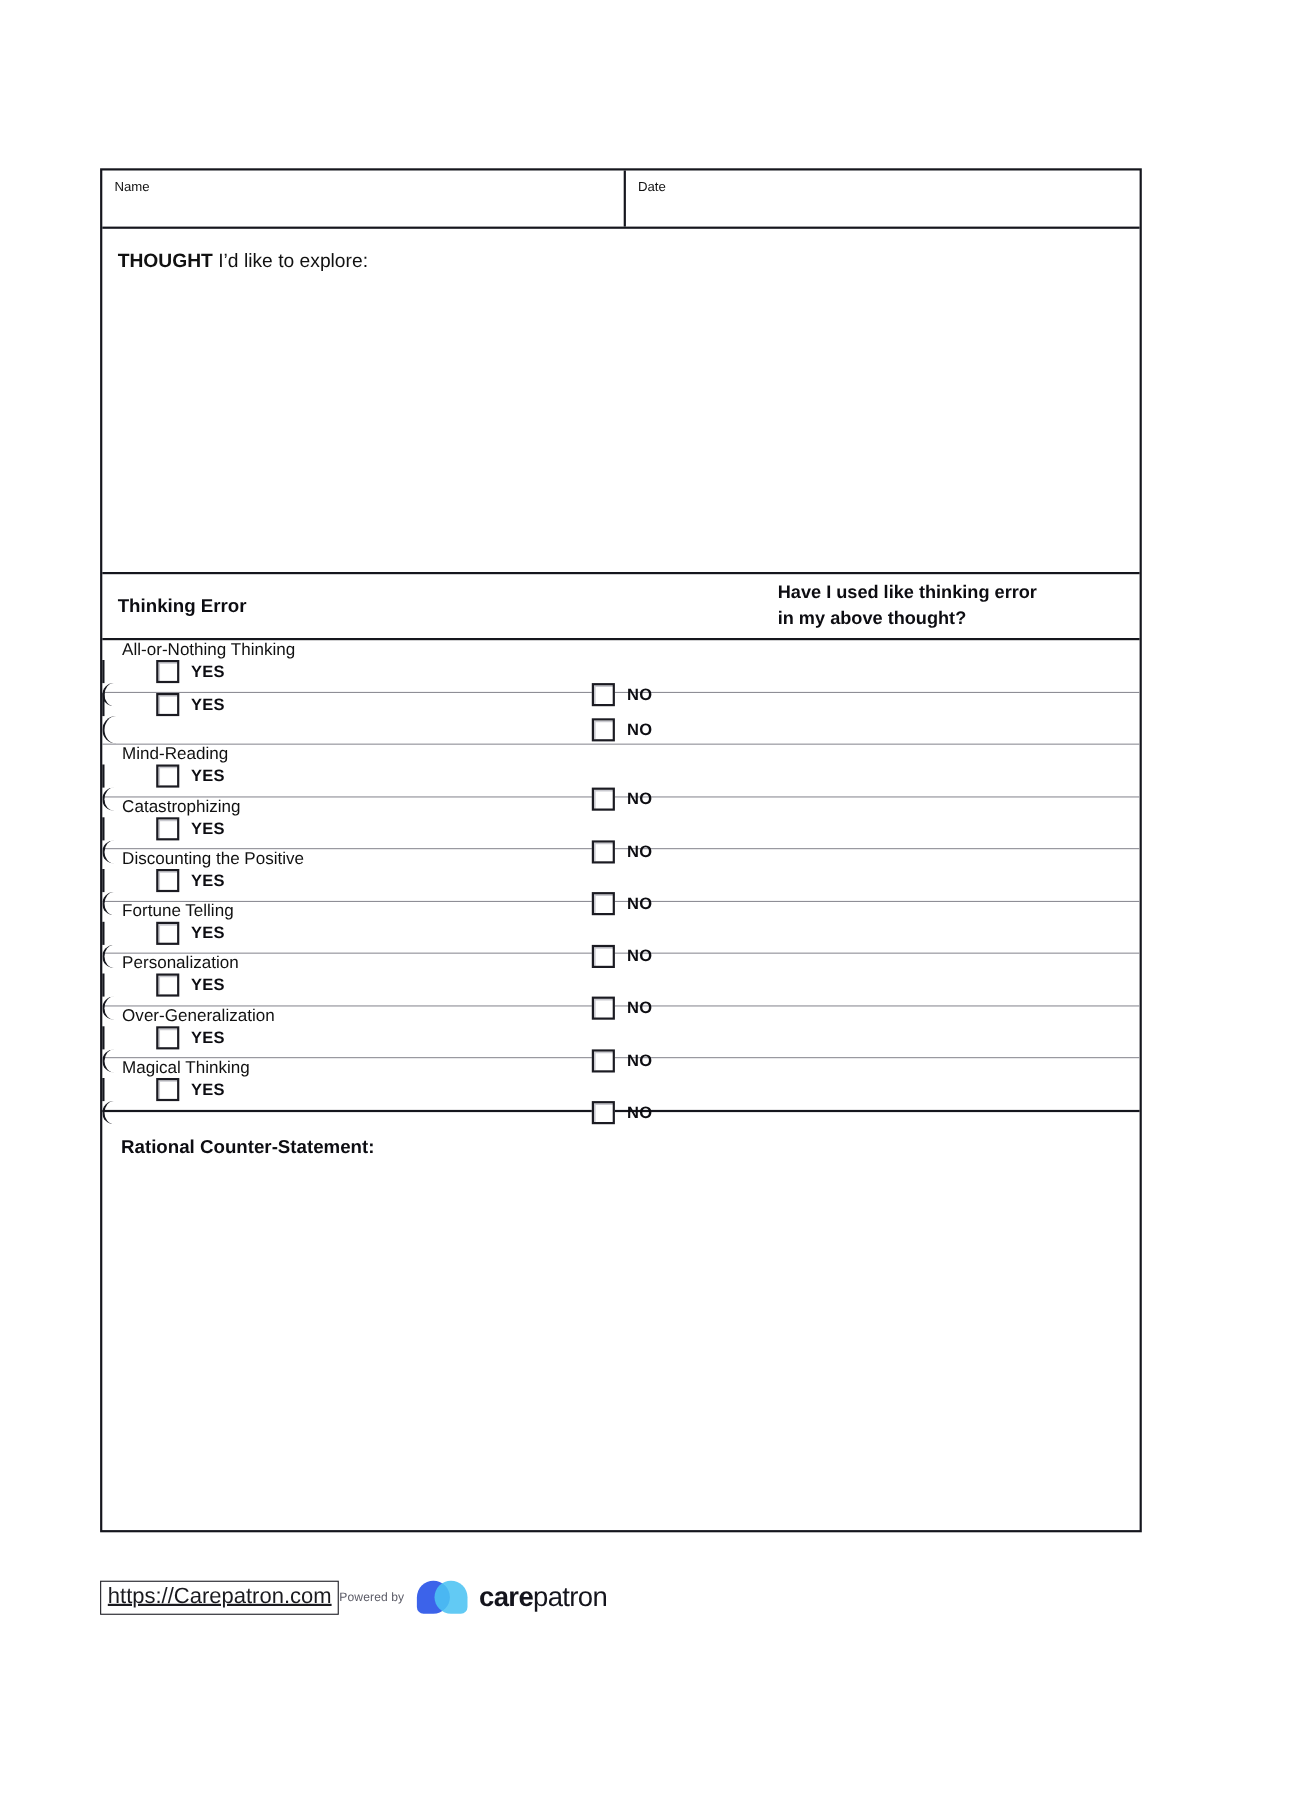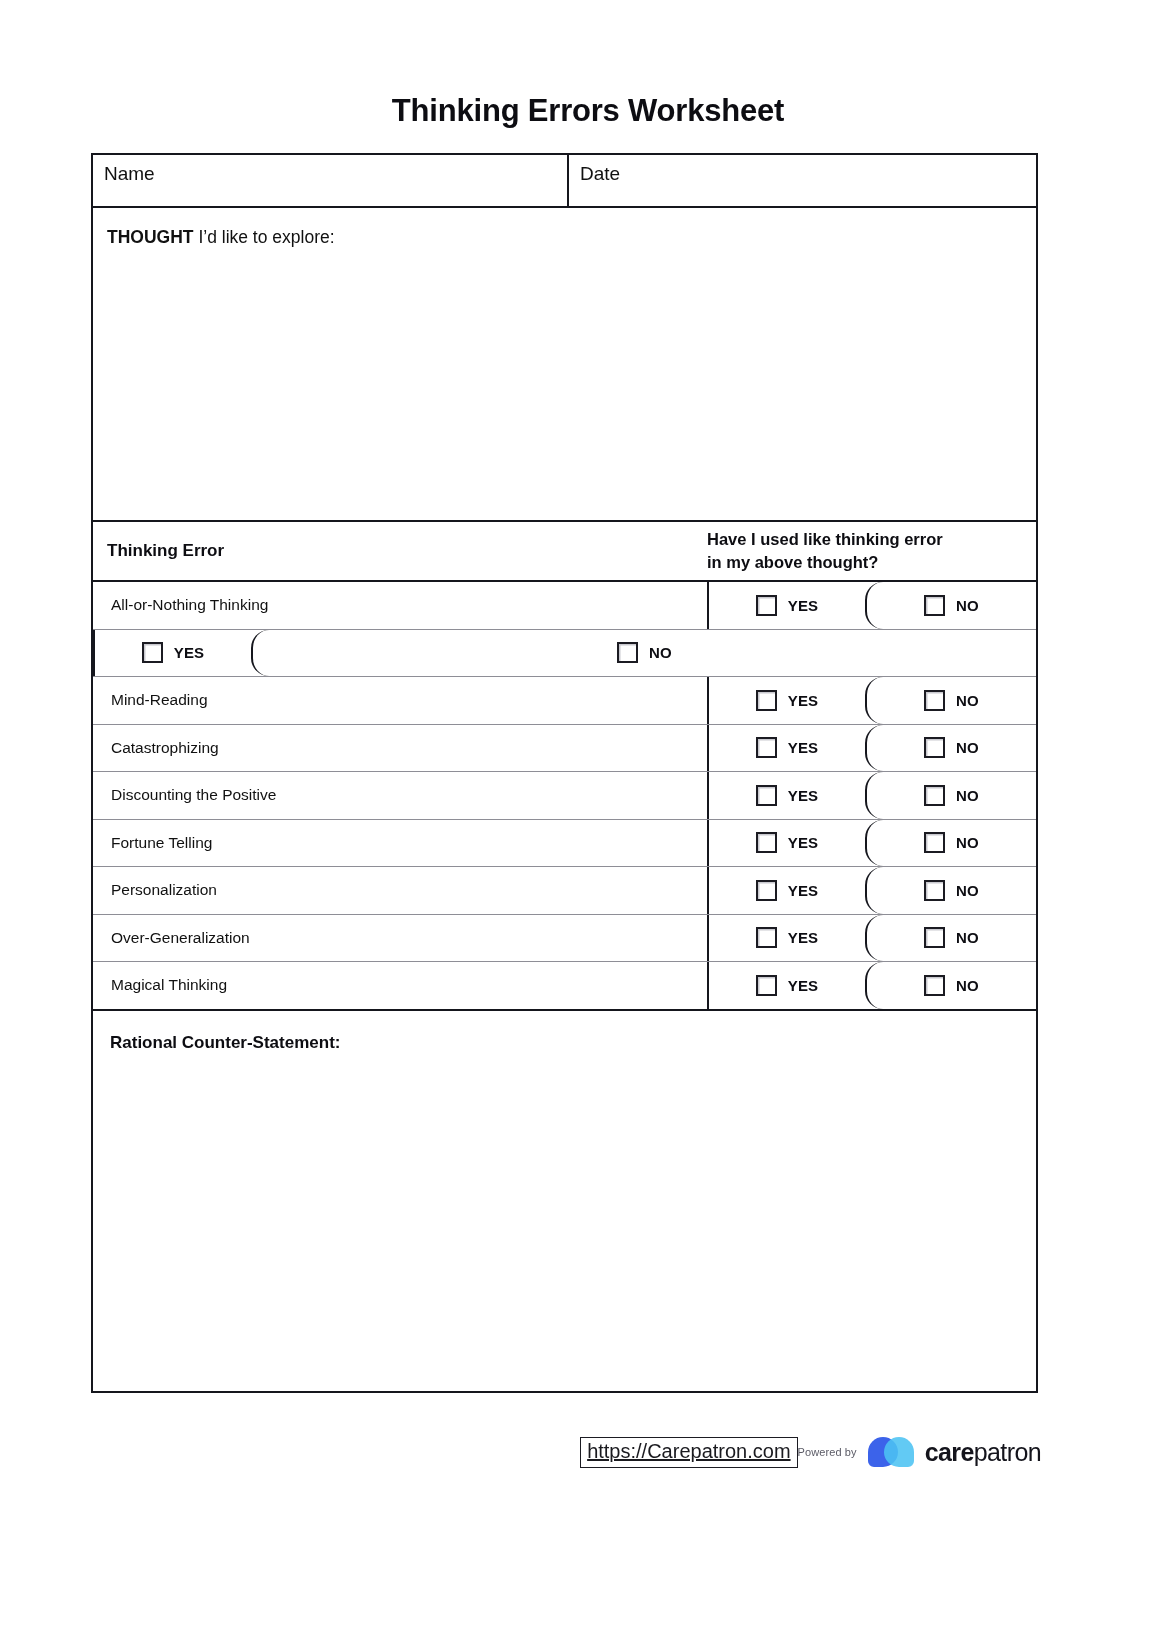--- a/index.html
+++ b/index.html
@@ -46,21 +46,21 @@
 
   
   .namedate {
     display: flex;
     height: 51px;
     border-bottom: 2.2px solid #15161d;
   }
   .namedate .cell {
     box-sizing: border-box;
     padding: 8px 0 0 11px;
-    font-size: 19px;
+    font-size: 12px;
     line-height: 1.2;
     color: #111;
   }
   .namedate .cell.name {
     width: 476px;
     border-right: 2.2px solid #15161d;
   }
   .namedate .cell.date {
     flex: 1;
   }
@@ -101,20 +101,21 @@
     color: #0d0d12;
     padding-right: 10px;
   }
 
   
   .row {
     display: flex;
     height: 46.5px;
     align-items: stretch;
     border-bottom: 1.4px solid #8e8e96;
+    flex-direction: column;
   }
   .row:last-child {
     border-bottom: 2.2px solid #15161d;
   }
   .row .c-label {
     width: 614px;
     box-sizing: border-box;
     padding-left: 18px;
     display: flex;
     align-items: center;
@@ -158,21 +159,21 @@
 
   
   .footer {
     position: absolute;
     left: 91px;
     top: 1422px;
     width: 952px;
     height: 60px;
     display: flex;
     align-items: center;
-    justify-content: flex-end;
+    justify-content: flex-start;
   }
   .url-box {
     display: inline-block;
     border: 1.2px solid #1b1b22;
     padding: 3px 6px 5px 6px;
     font-size: 20px;
     line-height: 1.05;
     color: #1a1a1f;
     background: #fff;
   }
@@ -217,21 +218,20 @@
     line-height: 1;
   }
   .wordmark .b { font-weight: bold; }
   .wordmark .n { font-weight: normal; margin-top: 24px; }
 </style>
 </head>
 <body>
 
 <div class="page">
 
-  <h1 class="title">Thinking Errors Worksheet</h1>
 
   <div class="sheet">
 
     <div class="namedate">
       <div class="cell name">
         <span>Name</span>
       </div>
       <div class="cell date">
         <span>Date</span>
       </div>

